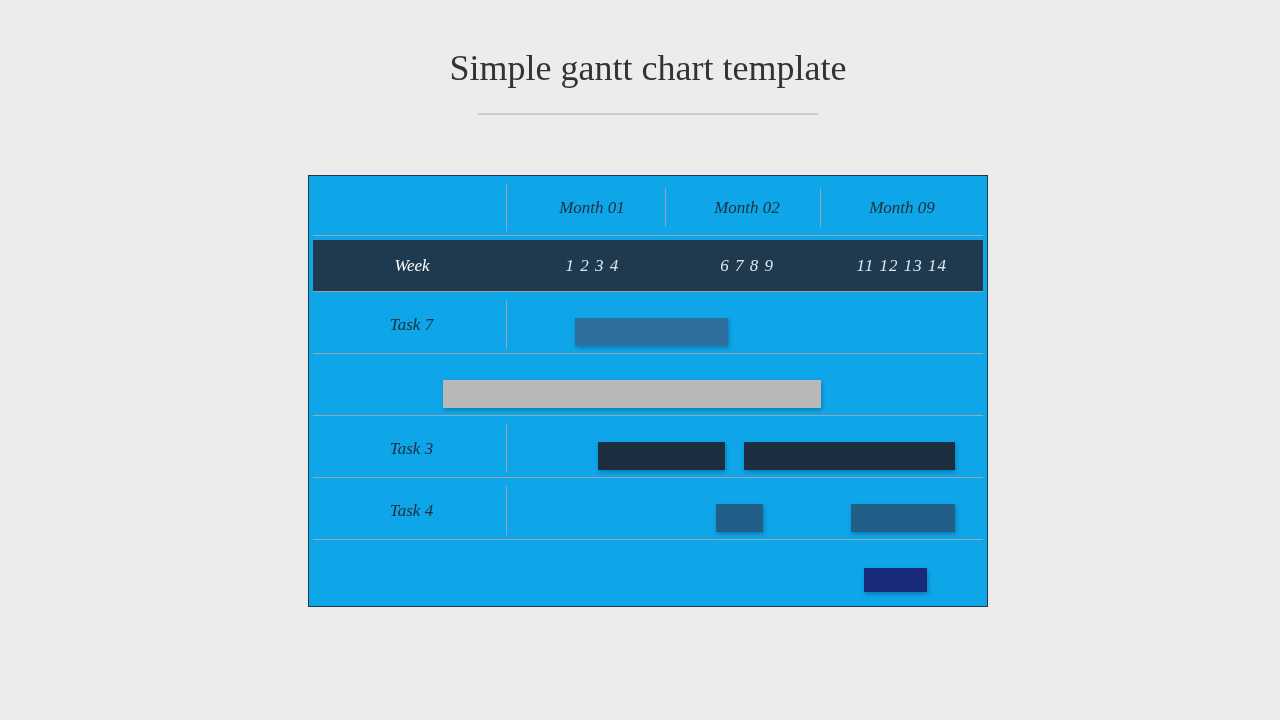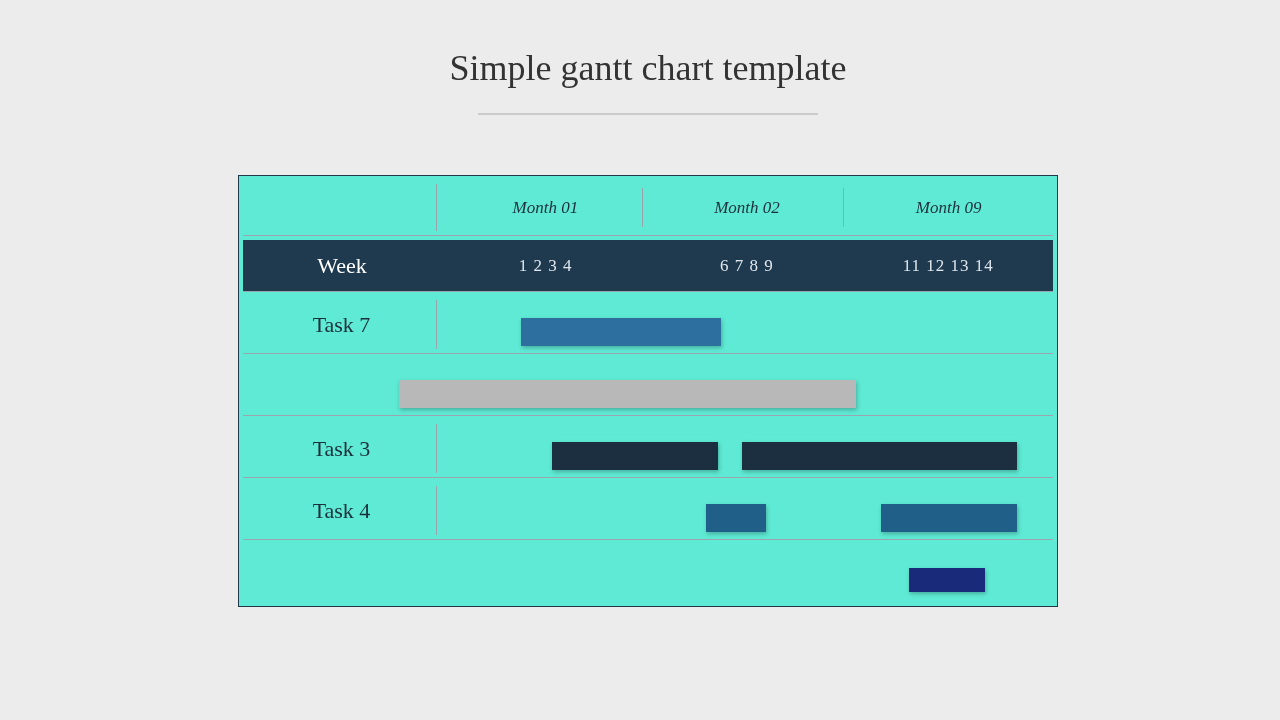--- a/index.html
+++ b/index.html
@@ -21,39 +21,40 @@
       color: #333;
       padding-top: 35px;
     }
     .divider {
       width: 340px;
       height: 2px;
       background: #ccc;
       margin: 24px auto 0;
     }
     .gantt-wrapper {
-      width: 820px;
+      width: 680px;
       margin: 60px auto 0;
-      background: #5eead4;
+      background: #0ea5e9;
       border: 1px solid #22384a;
     }
     .gantt-row {
       display: flex;
       border-bottom: 1px solid #9aa5ae;
     }
     .gantt-row:last-child {
       border-bottom: none;
     }
     .label-col {
       width: 190px;
       border-right: 1px solid #9aa5ae;
       display: flex;
       align-items: center;
       justify-content: center;
-      font-size: 22px;
+      font-style: italic;
+      font-size: 17px;
       color: #1c2f3d;
     }
     .months-wrap {
       flex: 1;
       display: flex;
       position: relative;
     }
     .month-col {
       flex: 1;
       border-right: 1px solid #9aa5ae;
@@ -77,20 +78,21 @@
     }
     .week-row .label-col {
       color: #fff;
       border-right: none;
     }
     .week-group {
       flex: 1;
       display: flex;
       align-items: center;
       justify-content: center;
+      font-style: italic;
       font-size: 17px;
       color: #dfe7ed;
       letter-spacing: 1px;
     }
     .task-row {
       height: 58px;
     }
     .bar-area {
       flex: 1;
       position: relative;

